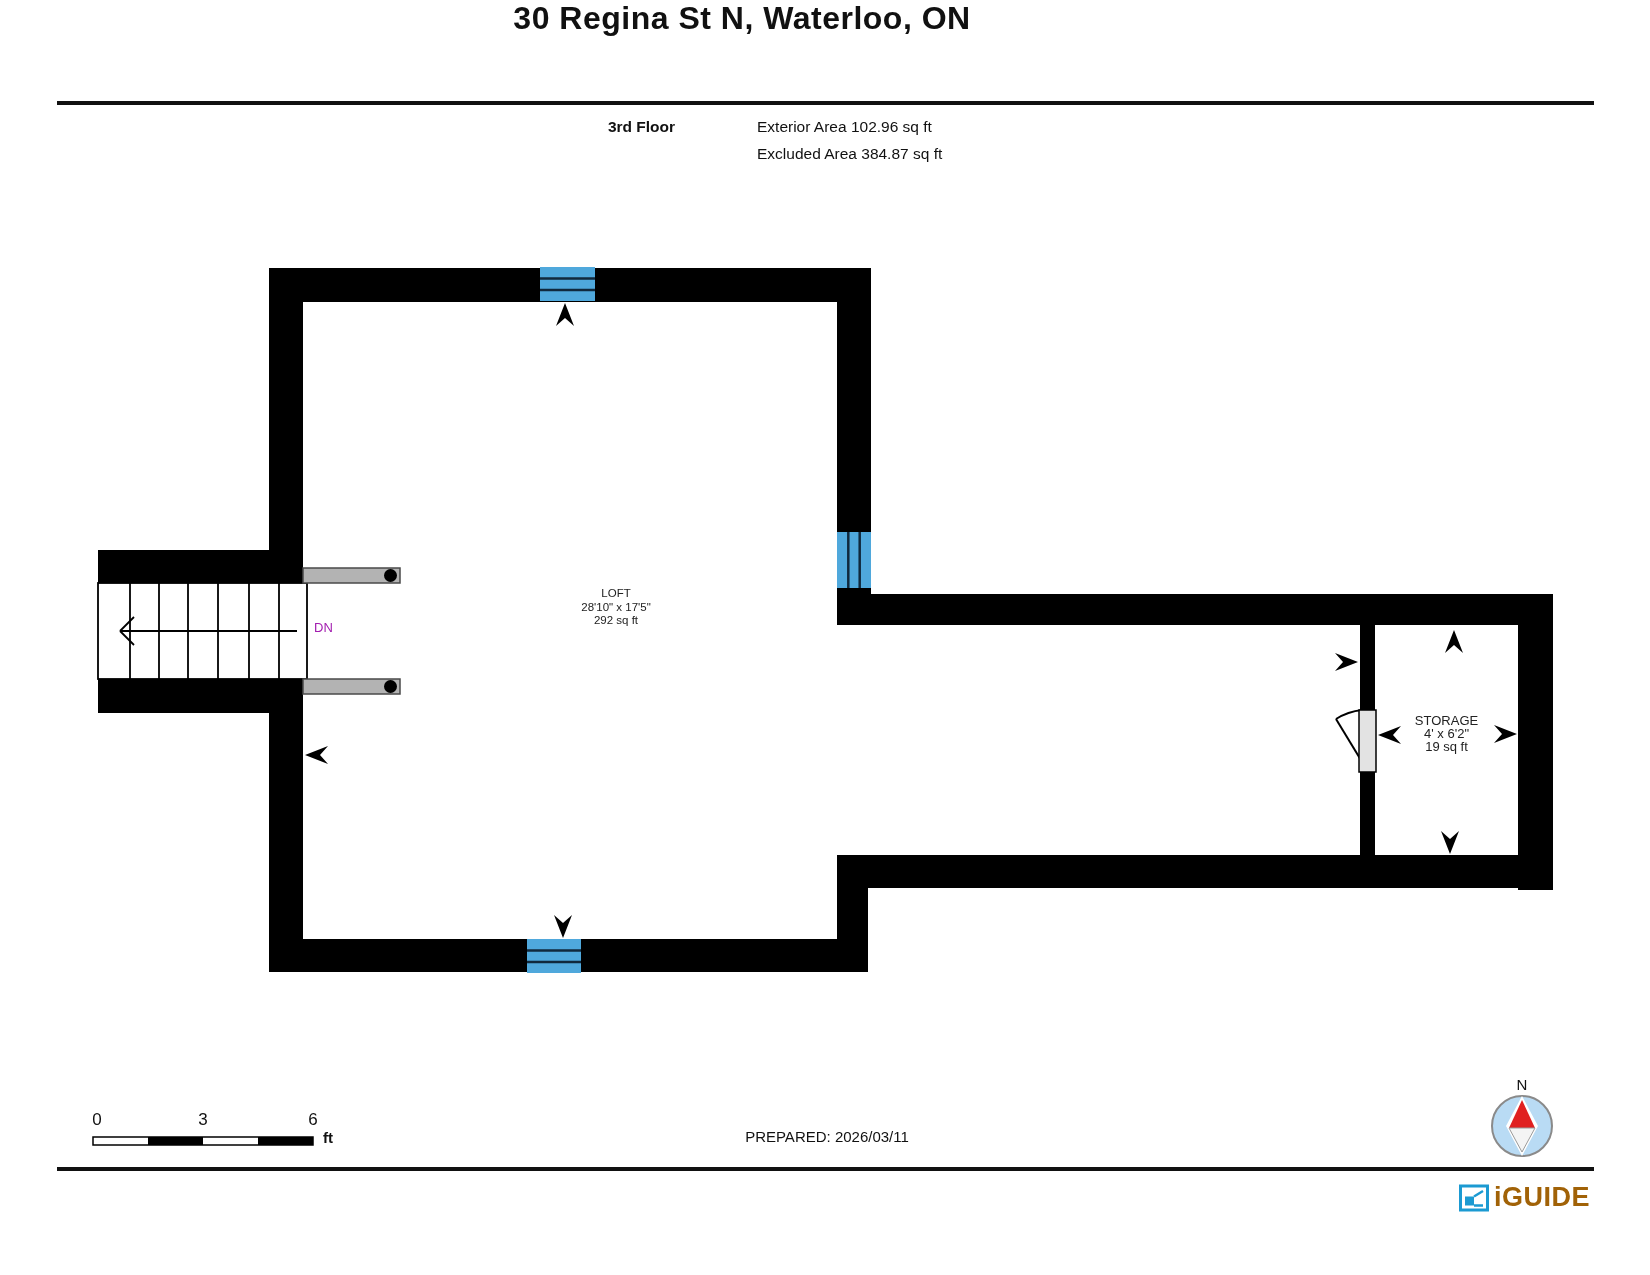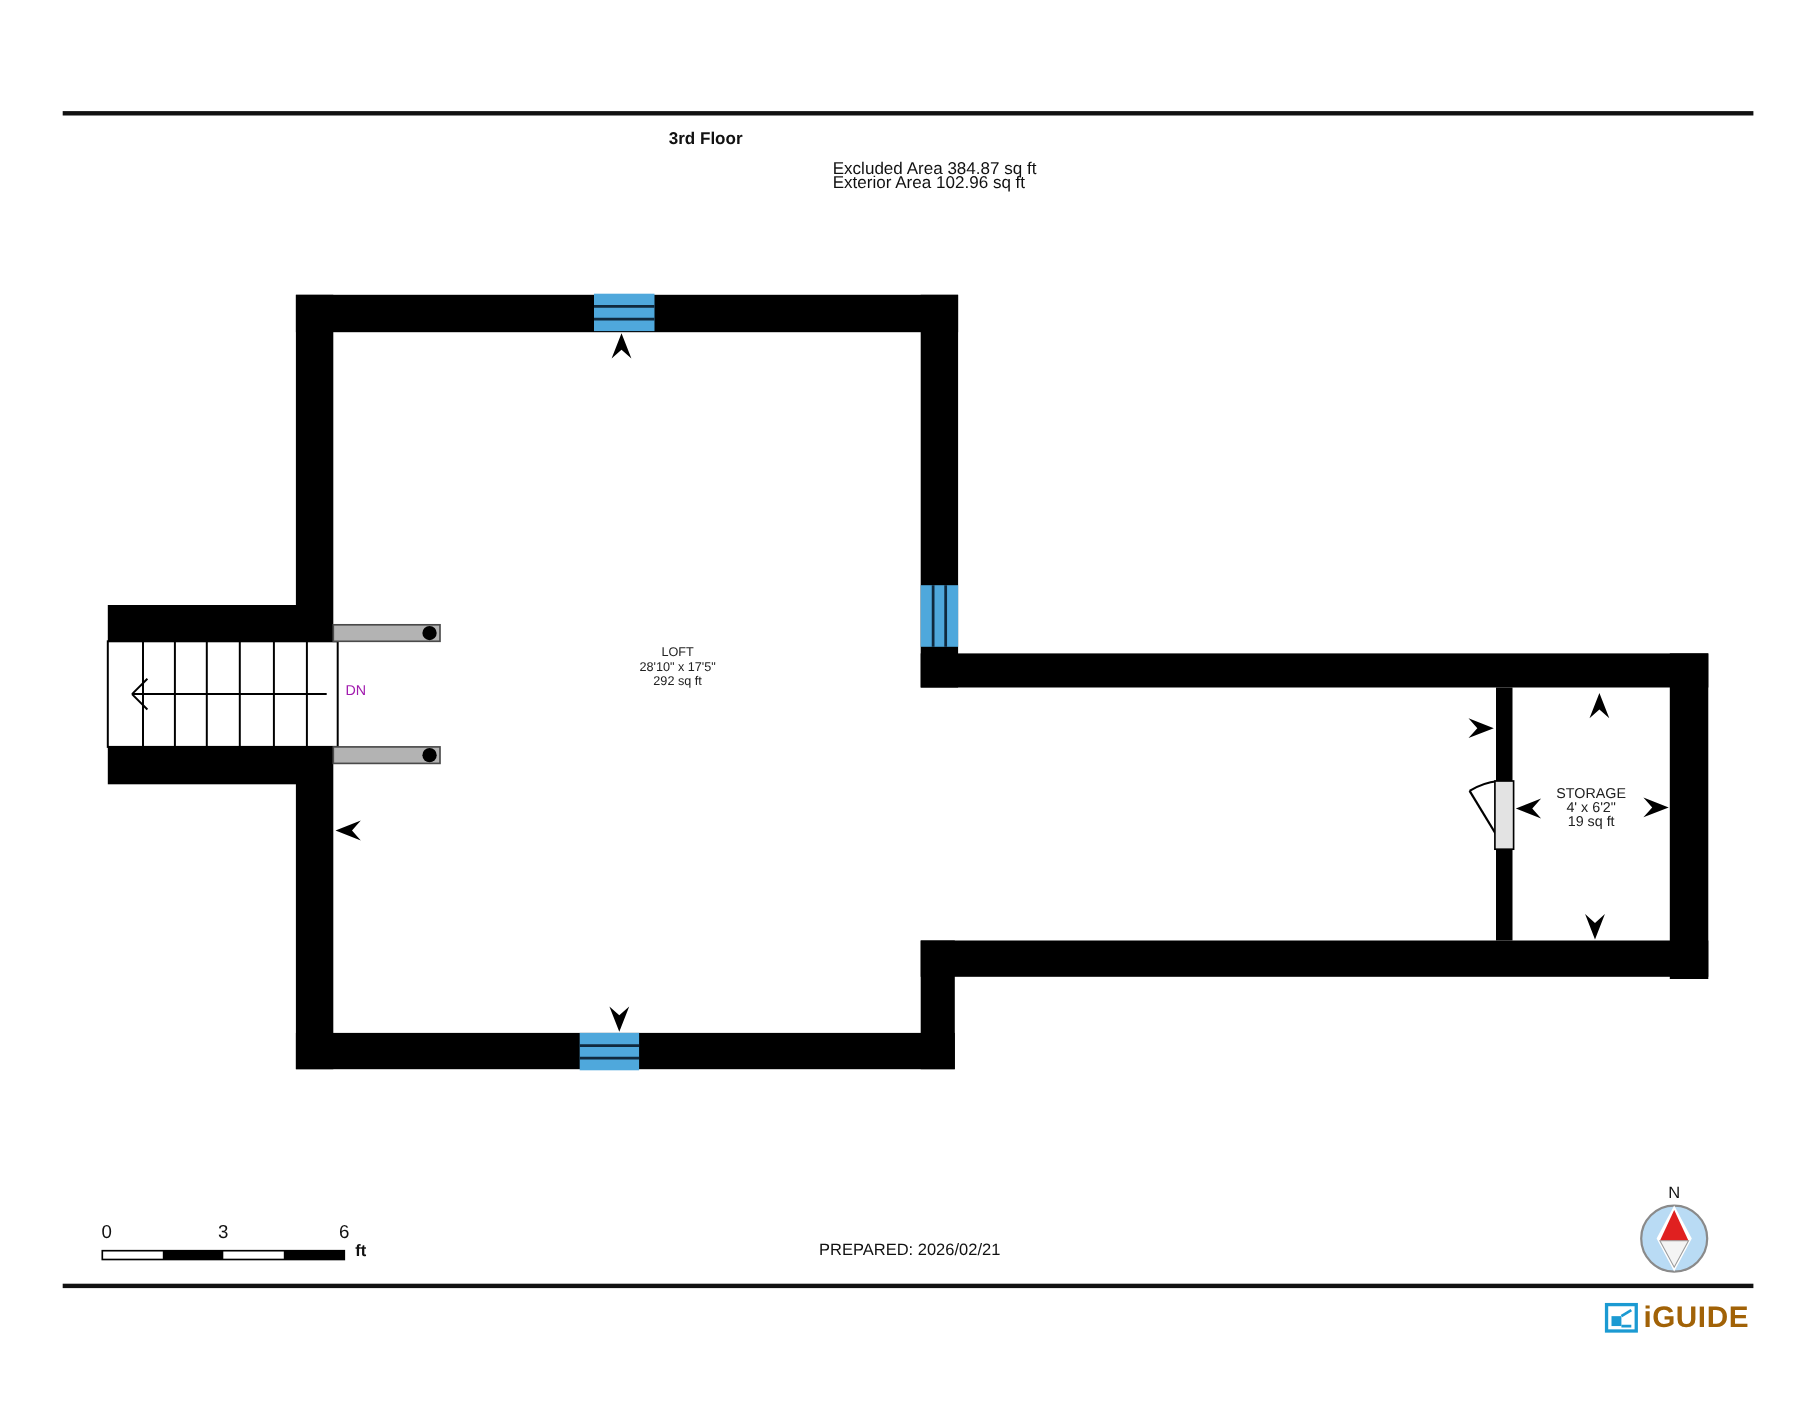--- a/index.html
+++ b/index.html
@@ -20,23 +20,24 @@
   .north{font-size:15px;text-align:center;}
   .disclaimer{font-size:15px;color:#111;}
   .brand{font-size:27px;font-weight:bold;letter-spacing:.5px;}
   svg{display:block;}
 </style>
 </head>
 <body>
 
 <div id="page">
 
+  <div class="abs title" style="left:0;top:57;width:1484px;">30 Regina St N, Waterloo, ON</div>
   <div class="abs rule" style="left:57px;top:101px;width:1537px;height:4px;"></div>
   <div class="abs floorlbl" style="left:540px;top:118px;width:203px;">3rd Floor</div>
-  <div class="abs areatxt" style="left:757px;top:118px;margin-top:40px;">Exterior Area 102.96 sq ft</div>
+  <div class="abs areatxt" style="left:757px;top:118px;">Exterior Area 102.96 sq ft</div>
   <div class="abs areatxt" style="left:757px;top:145px;">Excluded Area 384.87 sq ft</div>
 
   <svg class="abs" style="left:0;top:0;" width="1650" height="1275" viewBox="0 0 1650 1275">
 
     <g fill="#000000">
 
       <rect x="269" y="268" width="602" height="34"></rect>
       <rect x="269" y="268" width="34" height="315"></rect>
       <rect x="269" y="679" width="34" height="293"></rect>
       <rect x="269" y="939" width="599" height="33"></rect>
@@ -135,21 +136,21 @@
     <div>4' x 6'2"</div>
     <div>19 sq ft</div>
   </div>
   <div class="abs dn" style="left:314px;top:620px;">DN</div>
 
   <div class="abs scalenum" style="left:82px;top:1110px;width:30px;">0</div>
   <div class="abs scalenum" style="left:188px;top:1110px;width:30px;">3</div>
   <div class="abs scalenum" style="left:298px;top:1110px;width:30px;">6</div>
   <div class="abs ft" style="left:323px;top:1129px;">ft</div>
 
-  <div class="abs prepared" style="left:697px;top:1128px;width:260px;">PREPARED: 2026/02/21</div>
+  <div class="abs prepared" style="left:697px;top:1128px;width:260px;">PREPARED: 2026/03/11</div>
 
   <div class="abs north" style="left:1502px;top:1076px;width:40px;">N</div>
 
   <div class="abs rule" style="left:57px;top:1167px;width:1537px;height:4px;"></div>
 
   <div class="abs" style="left:1458px;top:1180px;width:140px;height:36px;">
     <svg class="abs" style="left:0;top:2px;" width="32" height="32" viewBox="0 0 32 32">
       <rect x="2.5" y="4" width="27" height="24" fill="none" stroke="#1b9ad2" stroke-width="3"></rect>
       <rect x="7" y="14.5" width="9" height="9" fill="#1b9ad2"></rect>
       <line x1="16" y1="14.5" x2="25" y2="9" stroke="#1b9ad2" stroke-width="2.5"></line>

